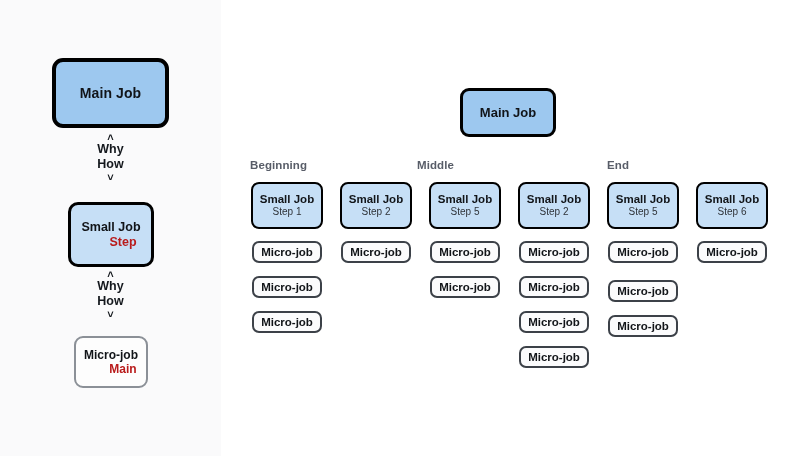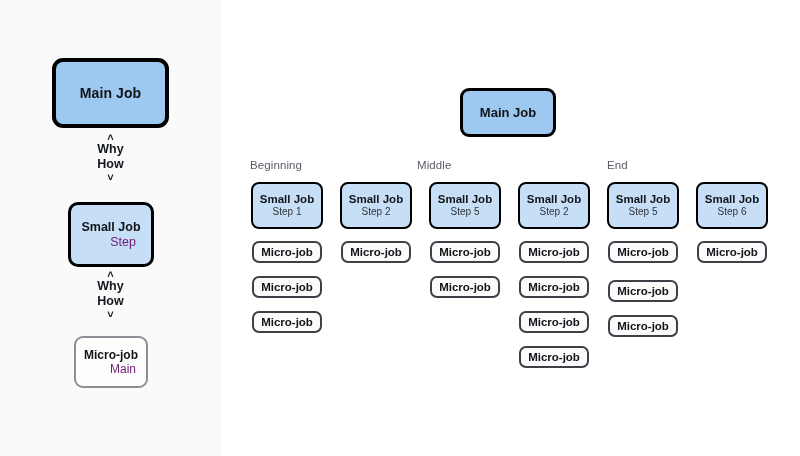--- a/index.html
+++ b/index.html
@@ -53,22 +53,22 @@
     text-align: center;
     line-height: 1.18;
   }
 
   .node .title {
     font-weight: bold;
     color: #111418;
   }
 
   .node .sub {
-    font-weight: normal;
-    color: #701a75;
+    font-weight: bold;
+    color: #b91c1c;
     margin-left: 24px;
   }
 
   
   .legend-main {
     left: 52px;
     top: 58px;
     width: 117px;
     height: 70px;
     background: #9dc8ef;
@@ -156,21 +156,21 @@
     align-items: center;
     justify-content: center;
   }
   .main-job .title { font-size: 13px; font-weight: bold; color: #111418; }
 
   
   .phase-label {
     position: absolute;
     top: 159px;
     font-size: 11.5px;
-    font-weight: normal;
+    font-weight: bold;
     color: #585d68;
     letter-spacing: .1px;
     white-space: nowrap;
   }
 
   
   .step-box {
     position: absolute;
     top: 182px;
     width: 72px;

